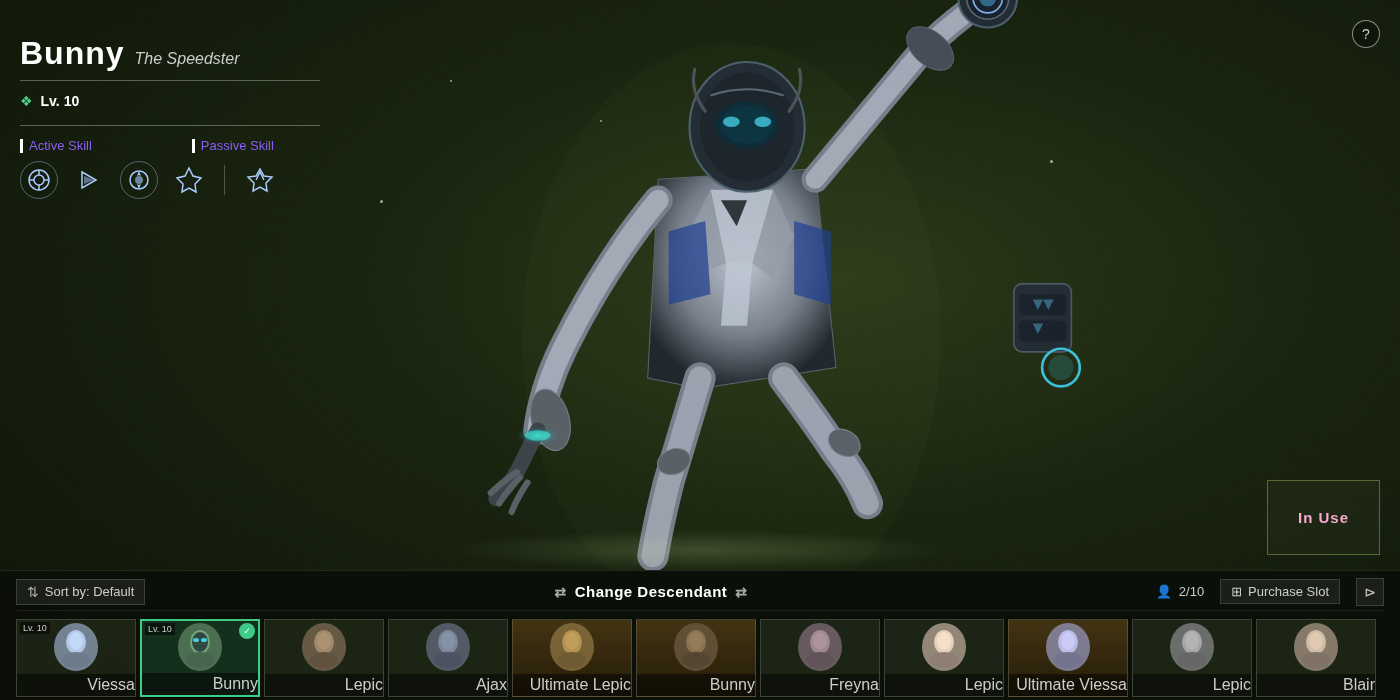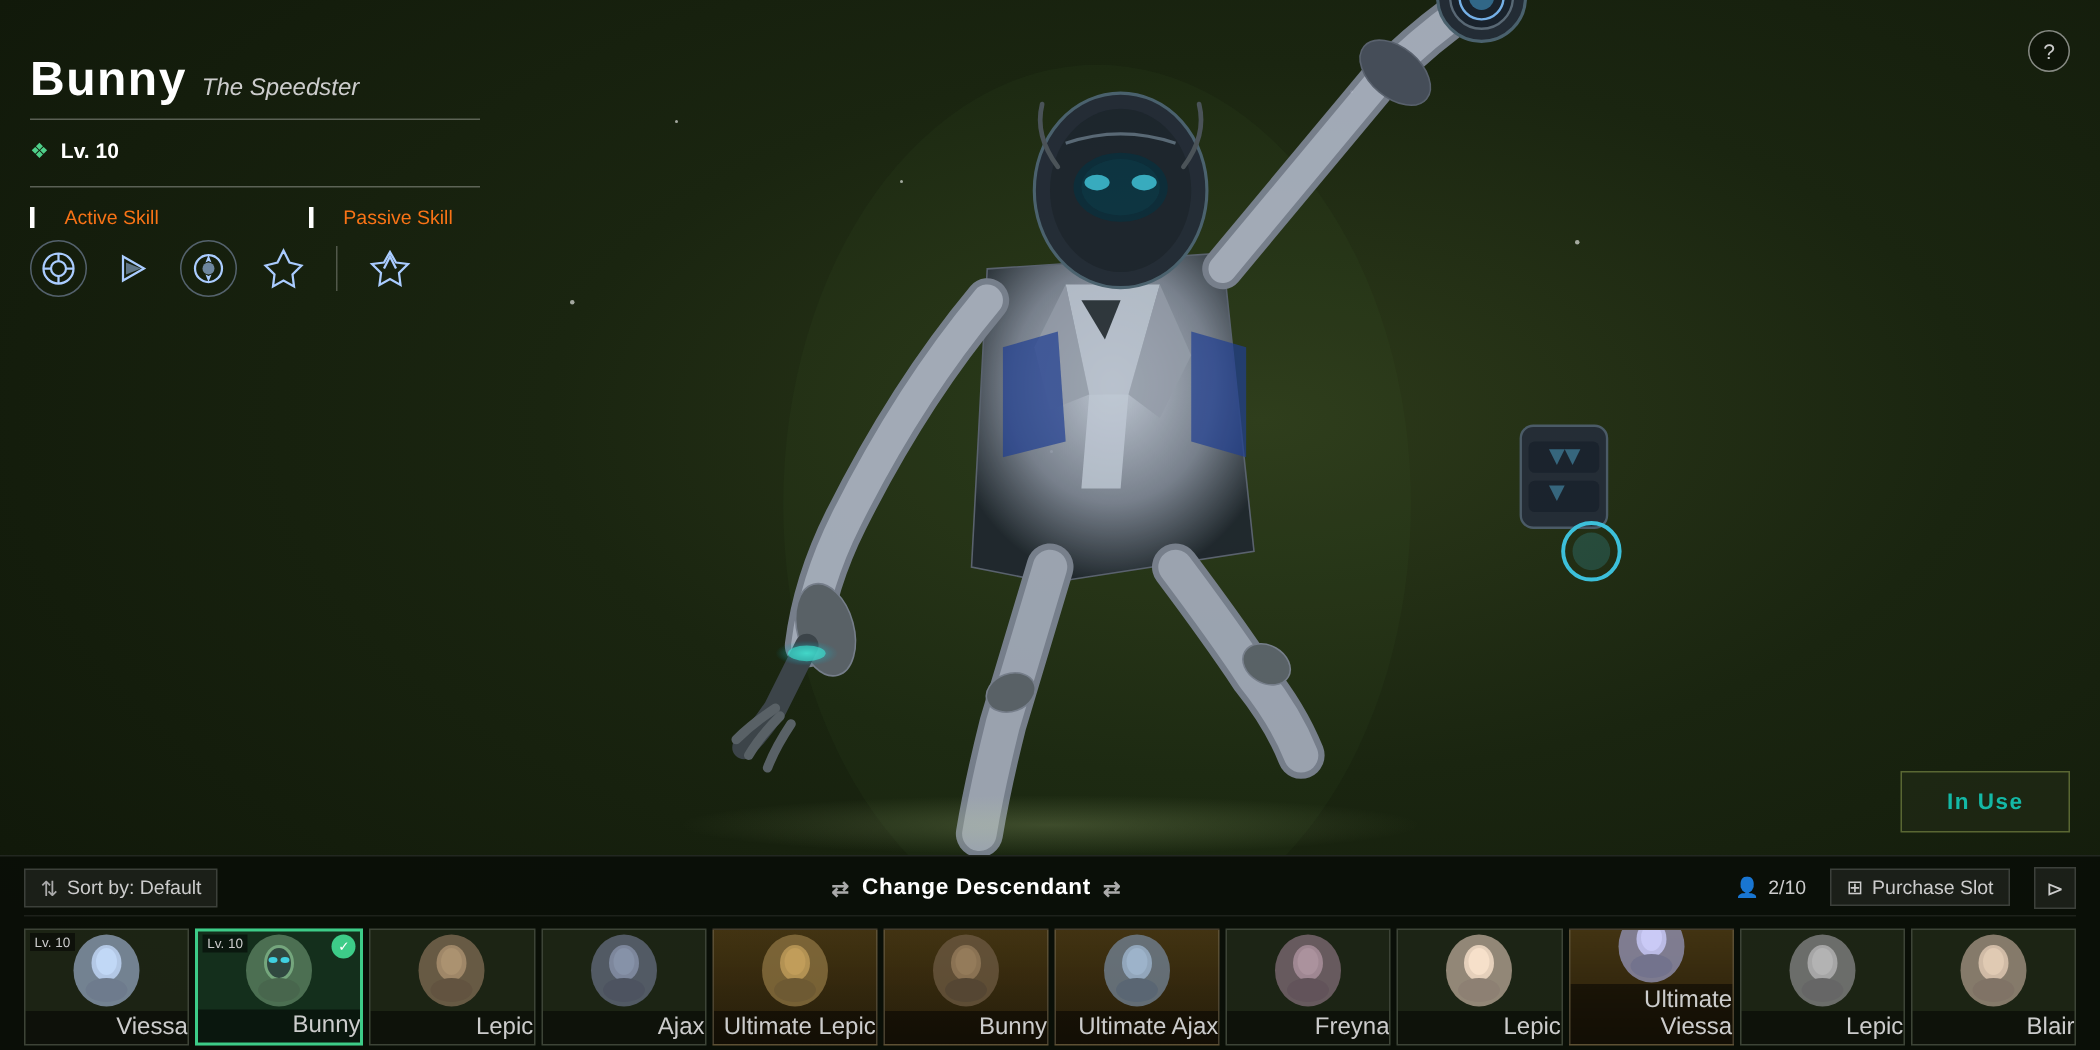--- a/index.html
+++ b/index.html
@@ -93,22 +93,22 @@
 
     .skill-labels-row {
       display: flex;
       gap: 100px;
       margin-bottom: 8px;
     }
 
     .skill-label {
       display: flex;
       align-items: center;
-      gap: 20px;
-      color: #f97316;
+      gap: 6px;
+      color: #8b5cf6;
       font-size: 13px;
       font-weight: 500;
     }
 
     .skill-label-bar {
       width: 3px;
       height: 14px;
       background: #ffffff;
       display: inline-block;
     }
@@ -157,24 +157,24 @@
     }
 
     
     .in-use-badge {
       position: absolute;
       bottom: 145px;
       right: 20px;
       z-index: 10;
       background: rgba(30,40,20,0.85);
       border: 1px solid rgba(180,200,100,0.4);
-      color: #14b8a6;
+      color: #f9a8d4;
       font-size: 15px;
       font-weight: 600;
-      padding: 11px 30px;
+      padding: 28px 30px;
       letter-spacing: 1px;
     }
 
     
     .bottom-bar {
       position: absolute;
       bottom: 0;
       left: 0;
       right: 0;
       height: 130px;
@@ -644,32 +644,20 @@
 
       <svg width="50" height="50" viewBox="0 0 50 50" xmlns="http://www.w3.org/2000/svg">
         <ellipse cx="25" cy="25" rx="22" ry="24" fill="#6a5840" opacity="0.8"></ellipse>
         <ellipse cx="25" cy="20" rx="10" ry="12" fill="#6a5840" filter="brightness(1.3)"></ellipse>
         <ellipse cx="25" cy="38" rx="14" ry="8" fill="#6a5840" filter="brightness(0.8)"></ellipse>
         <ellipse cx="25" cy="19" rx="7" ry="9" fill="#6a5840" filter="brightness(1.4)"></ellipse>
       </svg>
     </div>
     <div class="char-name">Bunny</div>
   </div>
-      <div class="char-card gold-bg">
-    <div class="char-portrait">
-
-      <svg width="50" height="50" viewBox="0 0 50 50" xmlns="http://www.w3.org/2000/svg">
-        <ellipse cx="25" cy="25" rx="22" ry="24" fill="#708090" opacity="0.8"></ellipse>
-        <ellipse cx="25" cy="20" rx="10" ry="12" fill="#708090" filter="brightness(1.3)"></ellipse>
-        <ellipse cx="25" cy="38" rx="14" ry="8" fill="#708090" filter="brightness(0.8)"></ellipse>
-        <ellipse cx="25" cy="19" rx="7" ry="9" fill="#708090" filter="brightness(1.4)"></ellipse>
-      </svg>
-    </div>
-    <div class="char-name">Ultimate Ajax</div>
-  </div>
       <div class="char-card">
     <div class="char-portrait">
 
       <svg width="50" height="50" viewBox="0 0 50 50" xmlns="http://www.w3.org/2000/svg">
         <ellipse cx="25" cy="25" rx="22" ry="24" fill="#7a6870" opacity="0.8"></ellipse>
         <ellipse cx="25" cy="20" rx="10" ry="12" fill="#7a6870" filter="brightness(1.3)"></ellipse>
         <ellipse cx="25" cy="38" rx="14" ry="8" fill="#7a6870" filter="brightness(0.8)"></ellipse>
         <ellipse cx="25" cy="19" rx="7" ry="9" fill="#7a6870" filter="brightness(1.4)"></ellipse>
       </svg>
     </div>

